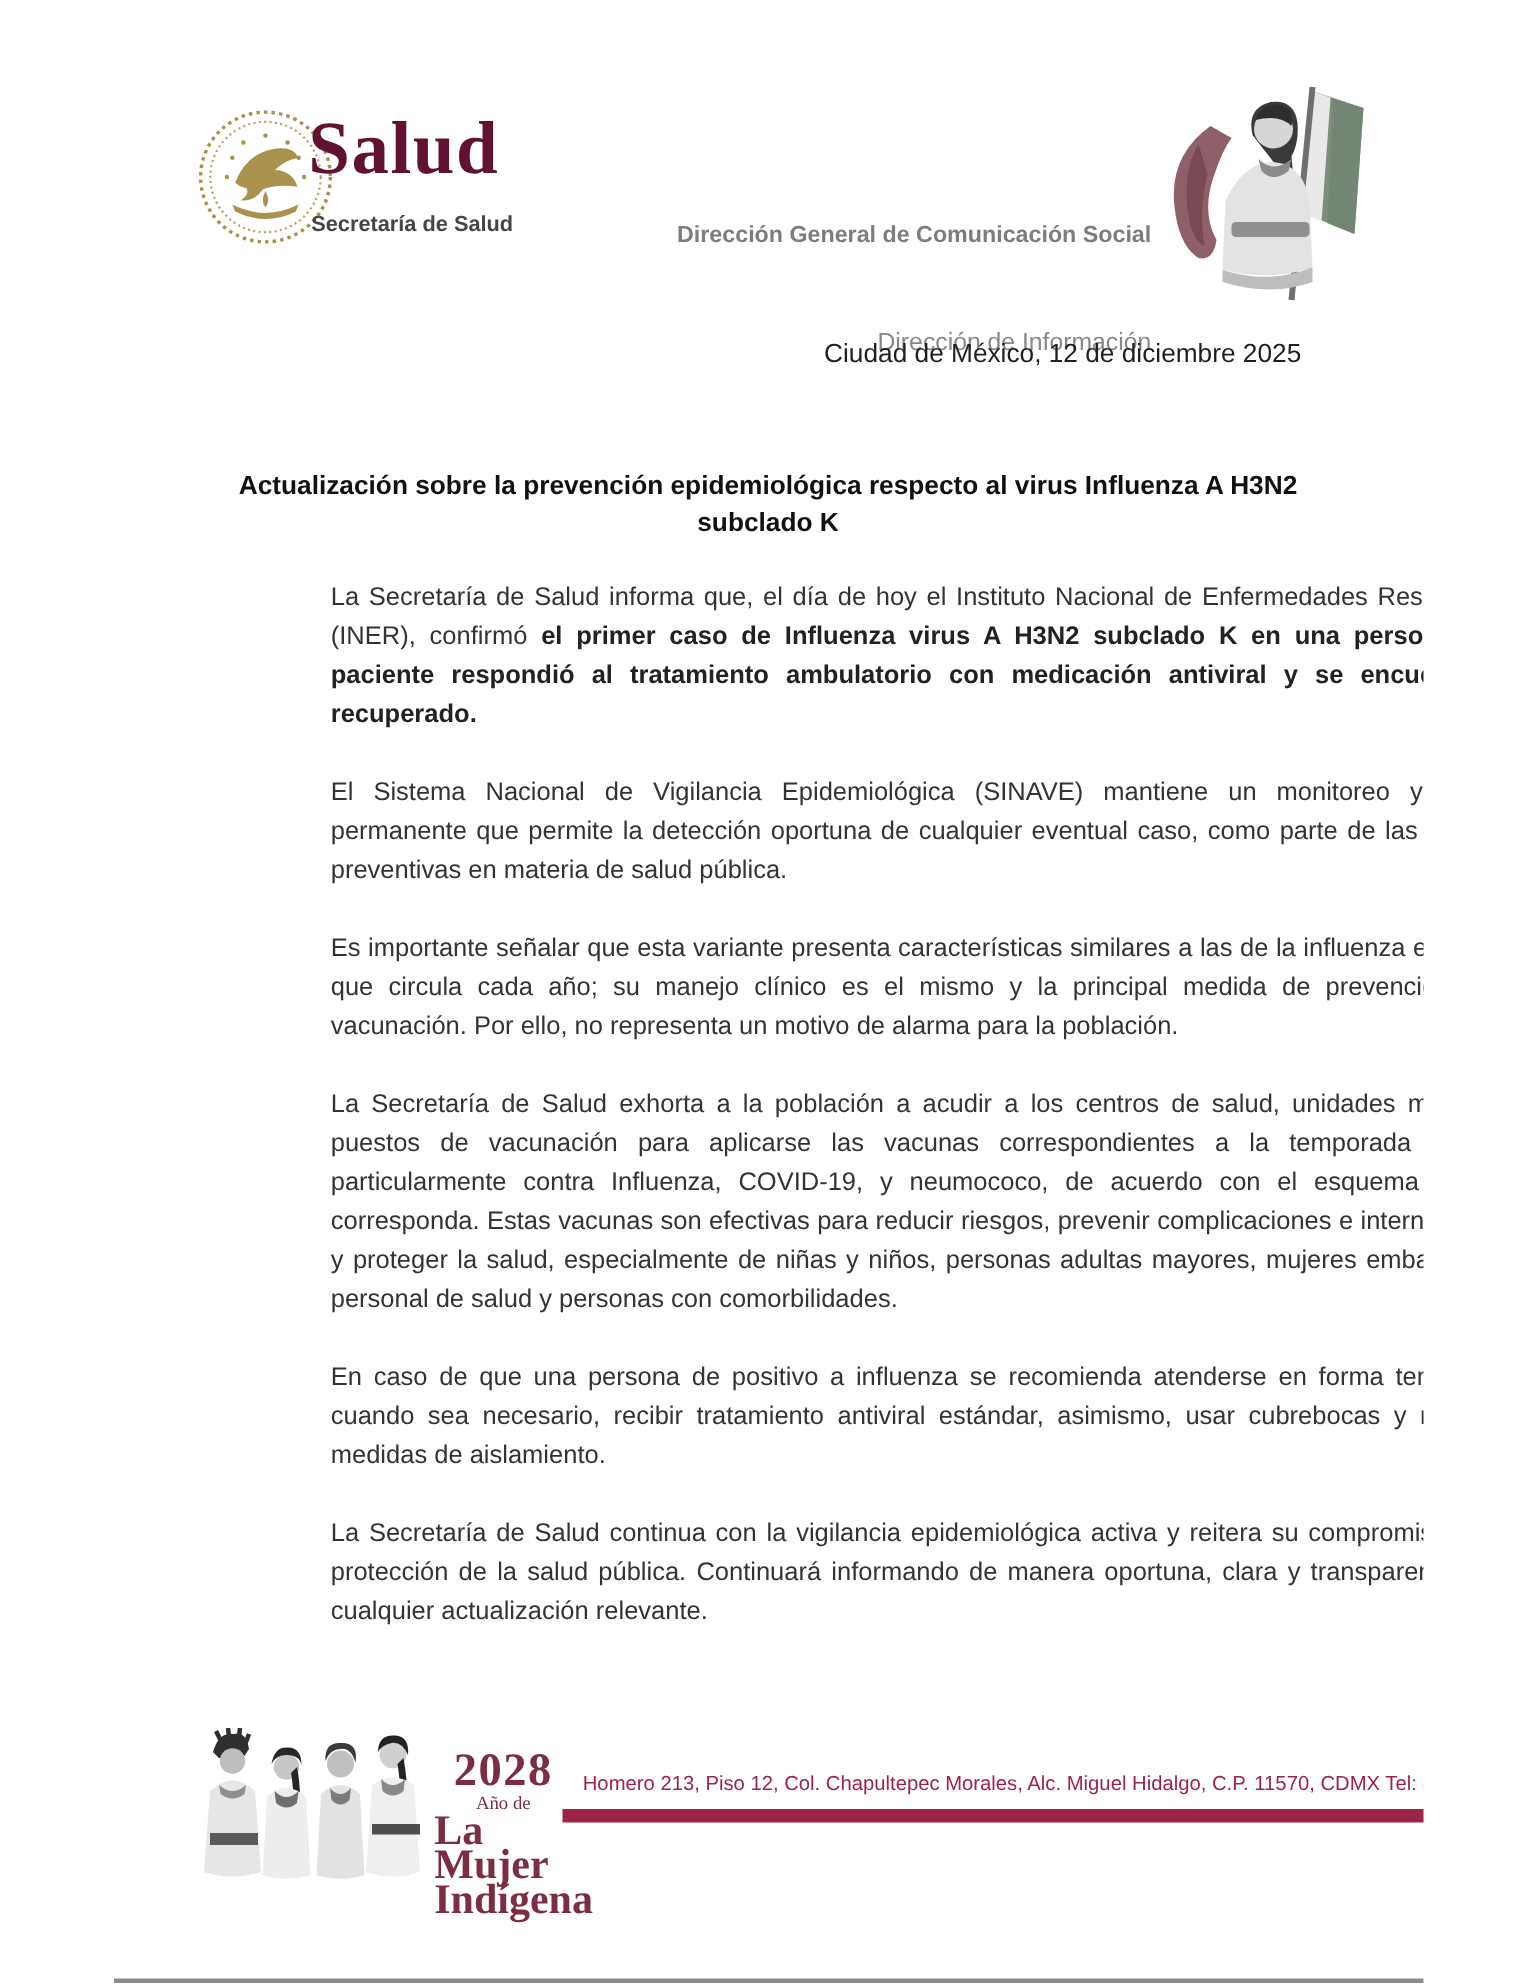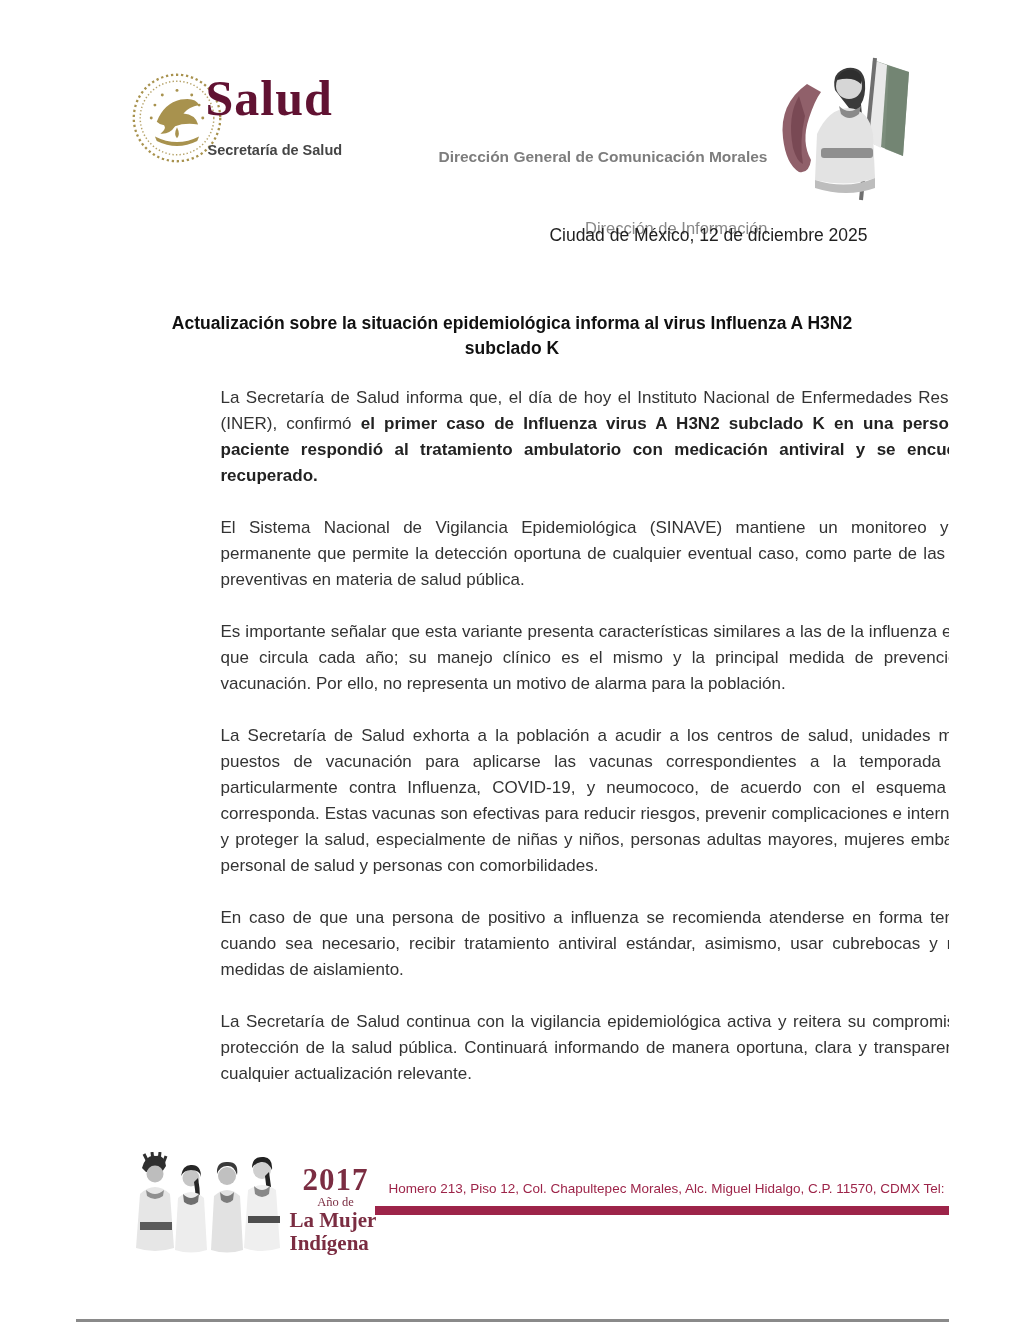--- a/index.html
+++ b/index.html
@@ -89,21 +89,21 @@
     position: absolute;
     left: 214px;
     top: 1165px;
     width: 92px;
     color: #7b2d42;
     font-family: "Liberation Serif", serif;
     text-align: center;
   }
   .year-block .yr { font-size: 31px; font-weight: 700; line-height: 30px; letter-spacing: 1px; }
   .year-block .yr-sub { font-size: 12.5px; font-weight: 400; line-height: 14px; }
-  .year-block .yr-l2, .year-block .yr-l3 { font-size: 21px; font-weight: 700; line-height: 23px; text-align: left; }
+  .year-block .yr-l2, .year-block .yr-l3 { font-size: 28px; font-weight: 700; line-height: 23px; text-align: left; }
   .footer-address {
     position: absolute;
     left: 313px;
     top: 1181px;
     width: 640px;
     font-size: 13.5px;
     color: #9D2449;
     white-space: nowrap;
   }
   .footer-bar {
@@ -148,21 +148,21 @@
       </g>
     </svg>
   </div>
 
   <div class="wordmark">
     <div class="brand">Salud</div>
     <div class="brand-sub">Secretaría de Salud</div>
   </div>
 
   <div class="header-right">
-    <div class="hr-line1">Dirección General de Comunicación Morales</div>
+    <div class="hr-line1">Dirección General de Comunicación Social</div>
     <div class="hr-line2">Dirección de Información</div>
   </div>
 
   <div class="flag-illustration">
     <svg viewBox="0 0 142 146" width="142" height="146" aria-hidden="true">
 
       <path d="M38 28 Q10 48 14 82 Q17 108 30 116 Q40 118 42 104 Q32 86 40 62 Q46 44 52 36 Z" fill="#7d4450" opacity="0.85"></path>
       <path d="M30 40 Q18 60 24 92 Q28 106 34 108 Q30 86 36 60 Z" fill="#6a3a46" opacity="0.6"></path>
 
       <path d="M104 4 L140 16 L134 100 L100 86 Z" fill="#7c8d7c"></path>
@@ -178,21 +178,21 @@
       <path d="M70 50 Q80 60 92 50 L90 58 Q80 66 72 58 Z" fill="#8a8a8a"></path>
       <rect x="52" y="92" width="52" height="10" rx="3" fill="#8f8f8f"></rect>
       <path d="M46 124 Q78 134 106 122 L106 132 Q78 142 46 132 Z" fill="#bdbdbd"></path>
     </svg>
   </div>
 
   <div class="dateline">Ciudad de México, 12 de diciembre 2025</div>
 
 
   <div class="doc-subtitle">
-    <div>Actualización sobre la situación epidemiológica informa al virus Influenza A H3N2</div>
+    <div>Actualización sobre la prevención epidemiológica respecto al virus Influenza A H3N2</div>
     <div>subclado K</div>
   </div>
 
   <div class="body-text">
     <p><span>La Secretaría de Salud informa que, el día de hoy el Instituto Nacional de Enfermedades Respiratorias (INER), confirmó </span><span class="b">el primer caso de Influenza virus A H3N2 subclado K en una persona. Este paciente respondió al tratamiento ambulatorio con medicación antiviral y se encuentra ya recuperado.</span></p>
     <p><span>El Sistema Nacional de Vigilancia Epidemiológica (SINAVE) mantiene un monitoreo y análisis permanente que permite la detección oportuna de cualquier eventual caso, como parte de las acciones preventivas en materia de salud pública.</span></p>
     <p><span>Es importante señalar que esta variante presenta características similares a las de la influenza estacional que circula cada año; su manejo clínico es el mismo y la principal medida de prevención es la vacunación. Por ello, no representa un motivo de alarma para la población.</span></p>
     <p><span>La Secretaría de Salud exhorta a la población a acudir a los centros de salud, unidades médicas y puestos de vacunación para aplicarse las vacunas correspondientes a la temporada invernal, particularmente contra Influenza, COVID-19, y neumococo, de acuerdo con el esquema que les corresponda. Estas vacunas son efectivas para reducir riesgos, prevenir complicaciones e internamientos y proteger la salud, especialmente de niñas y niños, personas adultas mayores, mujeres embarazadas, personal de salud y personas con comorbilidades.</span></p>
     <p><span>En caso de que una persona de positivo a influenza se recomienda atenderse en forma temprana y cuando sea necesario, recibir tratamiento antiviral estándar, asimismo, usar cubrebocas y mantener medidas de aislamiento.</span></p>
     <p><span>La Secretaría de Salud continua con la vigilancia epidemiológica activa y reitera su compromiso con la protección de la salud pública. Continuará informando de manera oportuna, clara y transparente sobre cualquier actualización relevante.</span></p>
@@ -222,21 +222,21 @@
       <circle cx="128" cy="18" r="9" fill="#cfcfcf"></circle>
       <path d="M118 16 Q118 4 130 5 Q139 6 138 18 Q134 9 127 10 Q121 11 118 16 Z" fill="#222222"></path>
       <path d="M135 20 Q140 48 136 78 L131 78 Q135 48 131 24 Z" fill="#222222"></path>
       <path d="M114 38 Q128 28 142 38 L146 96 Q128 102 110 96 Z" fill="#efefef"></path>
       <path d="M120 34 Q128 42 136 34 L135 42 Q128 48 121 42 Z" fill="#888888"></path>
       <rect x="114" y="64" width="32" height="7" fill="#4e4e4e"></rect>
     </svg>
   </div>
 
   <div class="year-block">
-    <div class="yr">2017</div>
+    <div class="yr">2028</div>
     <div class="yr-sub">Año de</div>
     <div class="yr-l2">La Mujer</div>
     <div class="yr-l3">Indígena</div>
   </div>
 
   <div class="footer-address">Homero 213, Piso 12, Col. Chapultepec Morales, Alc. Miguel Hidalgo, C.P. 11570, CDMX Tel: (55) 5062 1600  www.gob.mx/salud</div>
 
   <div class="footer-bar"></div>
 
   <div class="bottom-edge"></div>

